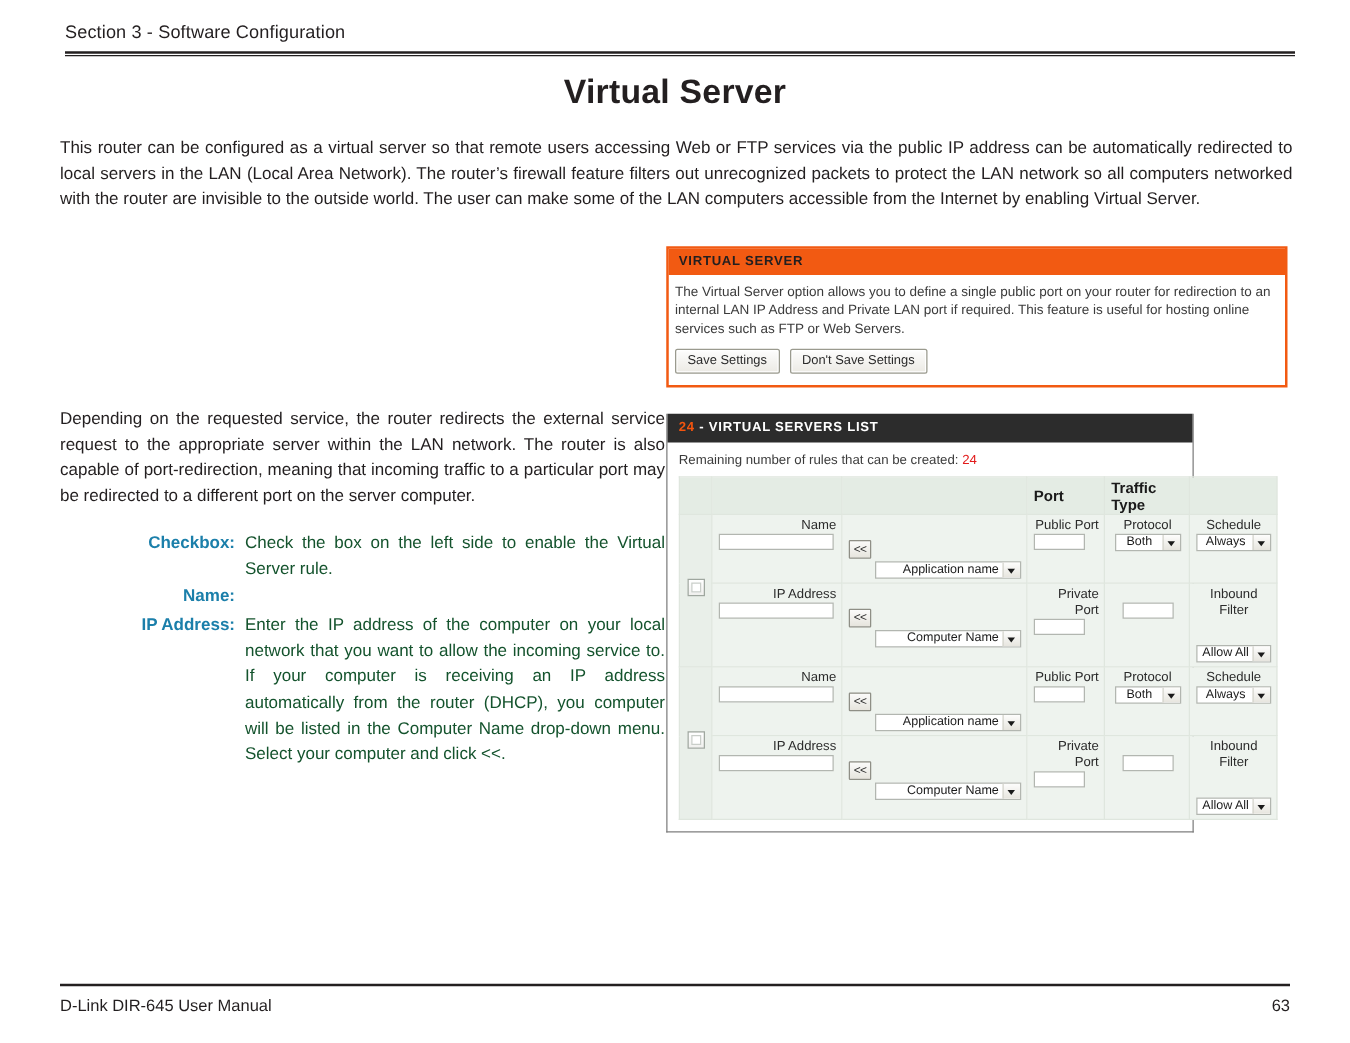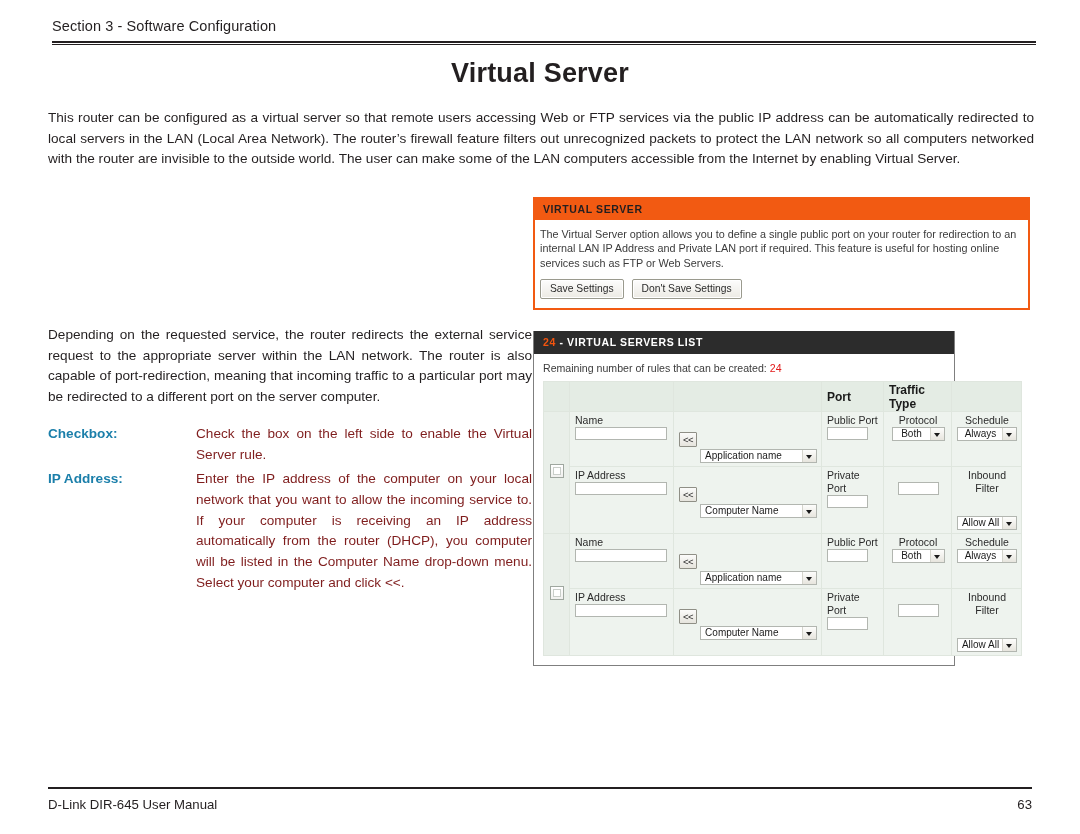--- a/index.html
+++ b/index.html
@@ -81,33 +81,33 @@
 
   .deflist {
     margin-top: 16px;
   }
   .defrow {
     display: flex;
     margin-bottom: 2px;
   }
   .defterm {
     flex: 0 0 140px;
-    text-align: left;
+    text-align: right;
     padding-right: 8px;
     font-size: 13.6px;
     line-height: 20.7px;
     font-weight: bold;
     color: #1b7faa;
     white-space: nowrap;
   }
   .defdesc {
     flex: 1 1 auto;
     font-size: 13.6px;
     line-height: 20.7px;
-    color: #7f1d1d;
+    color: #14532d;
     text-align: justify;
   }
   .defdesc.just {
     text-align: justify;
     text-align-last: left;
   }
 
   
   .panel-vs {
     position: absolute;
@@ -199,20 +199,21 @@
     font-size: 12px;
     font-weight: bold;
     color: #1a1a1a;
     padding: 1px 0 0 5px !important;
     background: #e4ece4 !important;
     vertical-align: middle !important;
   }
   .cell {
     padding: 2px 4px 3px 5px !important;
     background: #eef3ee;
+    text-align: right;
   }
   .cell-lbl {
     font-size: 10.5px;
     color: #2b2b2b;
     line-height: 13px;
     display: block;
   }
   .cell-lbl.ctr { text-align: center; }
   .chkcell {
     text-align: center;
@@ -332,20 +333,21 @@
 
 <div class="left-col">
   <p class="body">Depending on the requested service, the router redirects the external service request to the appropriate server within the LAN network. The router is also capable of port-redirection, meaning that incoming traffic to a particular port may be redirected to a different port on the server computer.</p>
 
   <div class="deflist">
     <div class="defrow">
       <div class="defterm">Checkbox:</div>
       <div class="defdesc">Check the box on the left side to enable the Virtual Server rule.</div>
     </div>
     <div class="defrow">
+      <div class="defterm">Name:</div>
     </div>
     <div class="defrow">
       <div class="defterm">IP Address:</div>
       <div class="defdesc just">Enter the IP address of the computer on your local network that you want to allow the incoming service to. If your computer is receiving an IP address automatically from the router (DHCP), you computer will be listed in the Computer Name drop-down menu. Select your computer and click &lt;&lt;.</div>
     </div>
   </div>
 </div>
 
 <div class="panel-vs">
   <div class="panel-vs-head">VIRTUAL SERVER</div>

